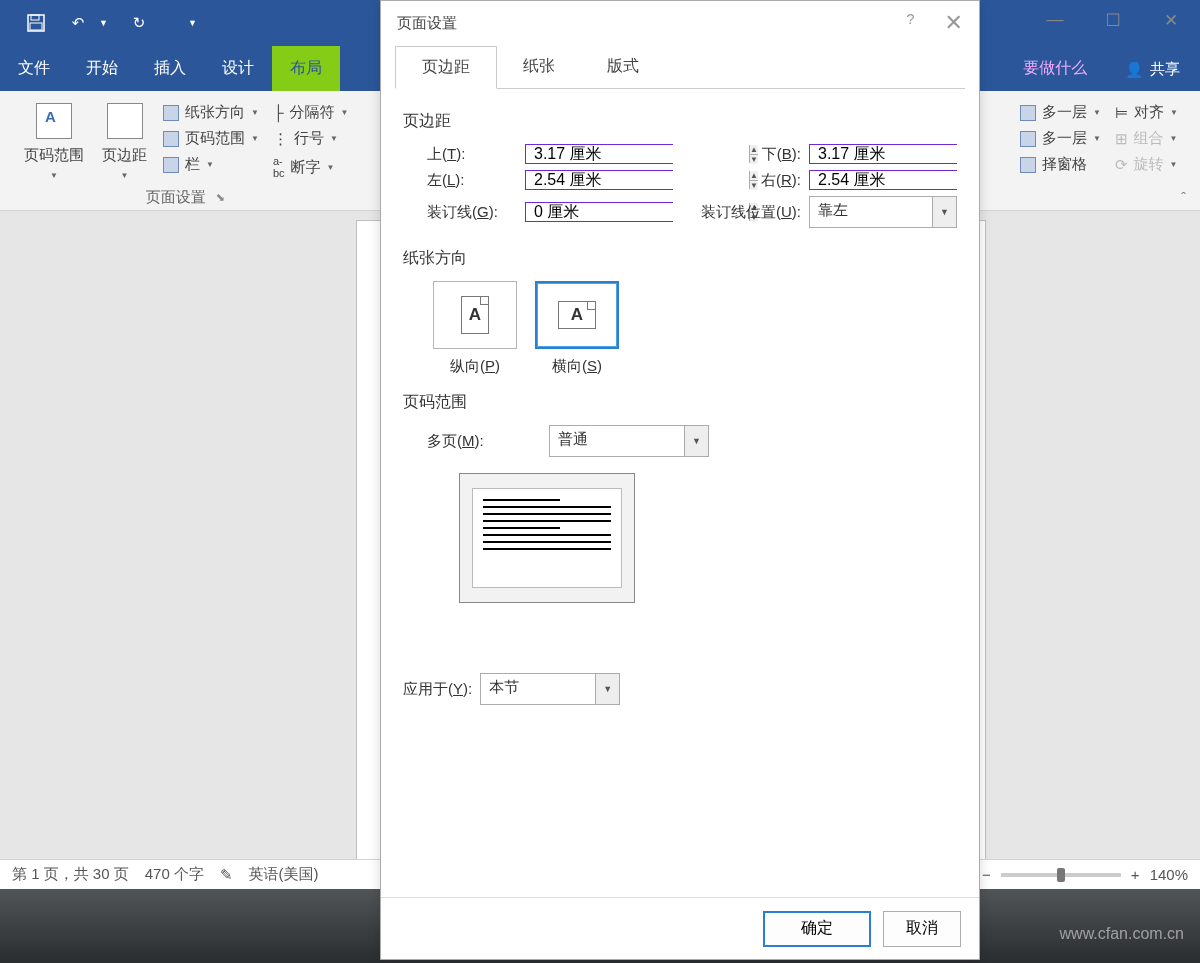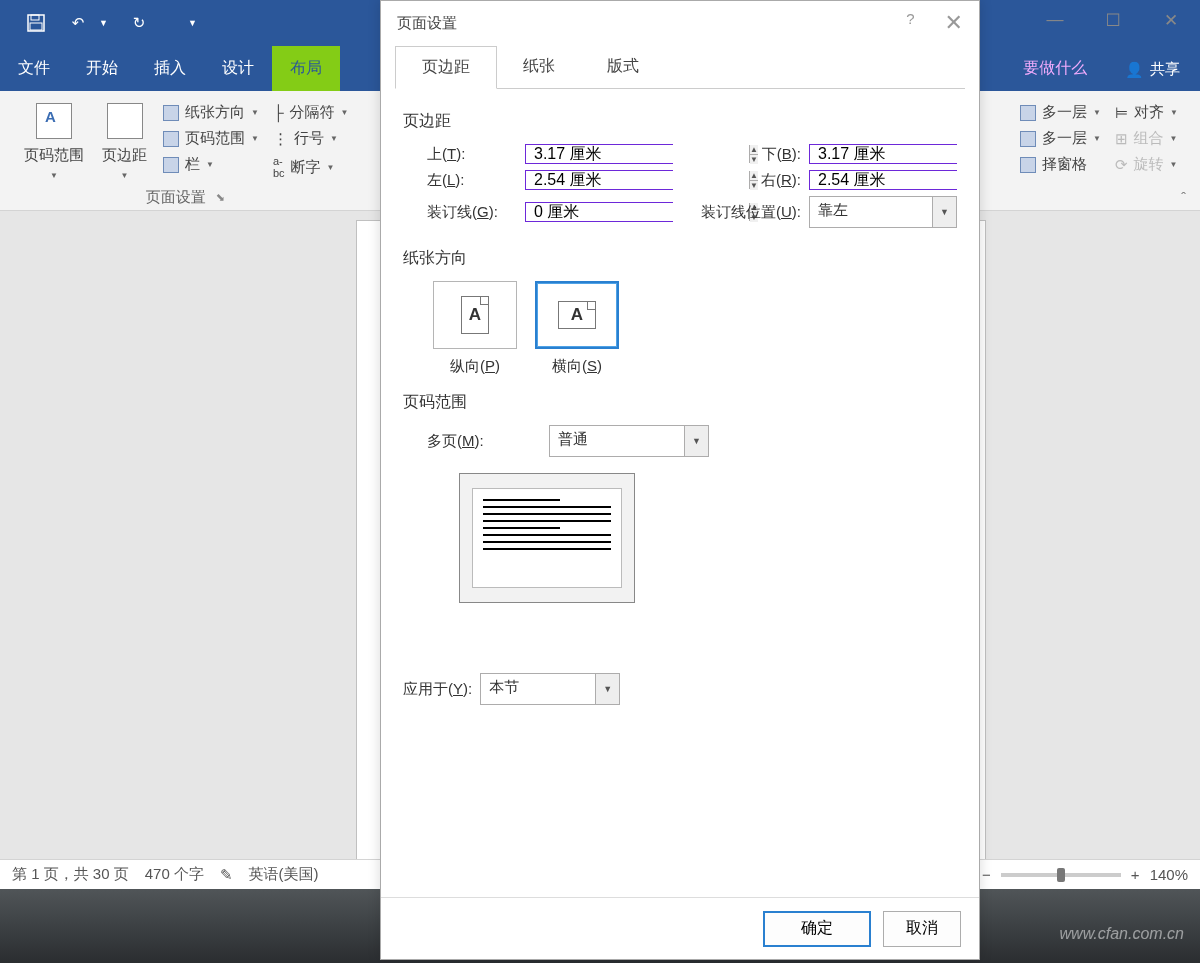--- a/index.html
+++ b/index.html
@@ -26,21 +26,21 @@
 .ribbon-collapse{position:absolute;right:14px;bottom:4px;color:#777;font-size:14px}
 .winctrl{position:absolute;top:0;right:0;display:flex}
 .winctrl div{width:58px;height:40px;display:flex;align-items:center;justify-content:center;color:#888;font-size:17px}
 .doc-area{position:absolute;top:220px;left:0;right:0;bottom:74px;background:#e6e6e6}
 .page{position:absolute;top:0;left:356px;width:630px;height:100%;background:#fff;border:1px solid #c0c0c0}
 .status{position:absolute;bottom:74px;left:0;right:0;height:30px;background:#fff;border-top:1px solid #d4d4d4;display:flex;align-items:center;padding:0 12px;color:#555;font-size:15px;gap:16px}
 .status .r{margin-left:auto;display:flex;align-items:center;gap:10px}
 .zslider{width:120px;height:4px;background:#ccc;position:relative}
 .zslider .t{position:absolute;left:50%;top:-5px;width:8px;height:14px;background:#777;border-radius:2px;transform:translateX(-50%)}
 .taskbar{position:absolute;bottom:0;left:0;right:0;height:74px;background:linear-gradient(to bottom,#505558,#2a2d30)}
-.watermark{position:absolute;bottom:20px;right:16px;color:rgba(255,255,255,.5);font-size:16px;font-style:italic}
+.watermark{position:absolute;bottom:20px;right:16px;color:rgba(255,255,255,.5);font-size:16px;}
 
 .dialog{position:absolute;top:0;left:380px;width:600px;height:960px;background:#fff;border:1px solid #aaa;box-shadow:0 0 12px rgba(0,0,0,.15);display:flex;flex-direction:column}
 .dlg-title{height:44px;display:flex;align-items:center;padding:0 16px;color:#444;font-size:16px}
 .dlg-title .dt-r{margin-left:auto;display:flex;gap:30px;color:#999;font-size:17px}
 .dlg-title .dt-r .x{font-weight:300;font-size:22px}
 .dlg-tabs{display:flex;border-bottom:1px solid #ccc;margin:0 14px}
 .dtab{padding:10px 26px;color:#444;font-size:16px;cursor:pointer;position:relative;top:1px}
 .dtab.active{border:1px solid #ccc;border-bottom:1px solid #fff;background:#fff}
 .dlg-body{flex:1;padding:14px 22px;color:#333;font-size:16px;overflow:hidden}
 .sect{font-size:16px;color:#333;margin:8px 0 12px}

